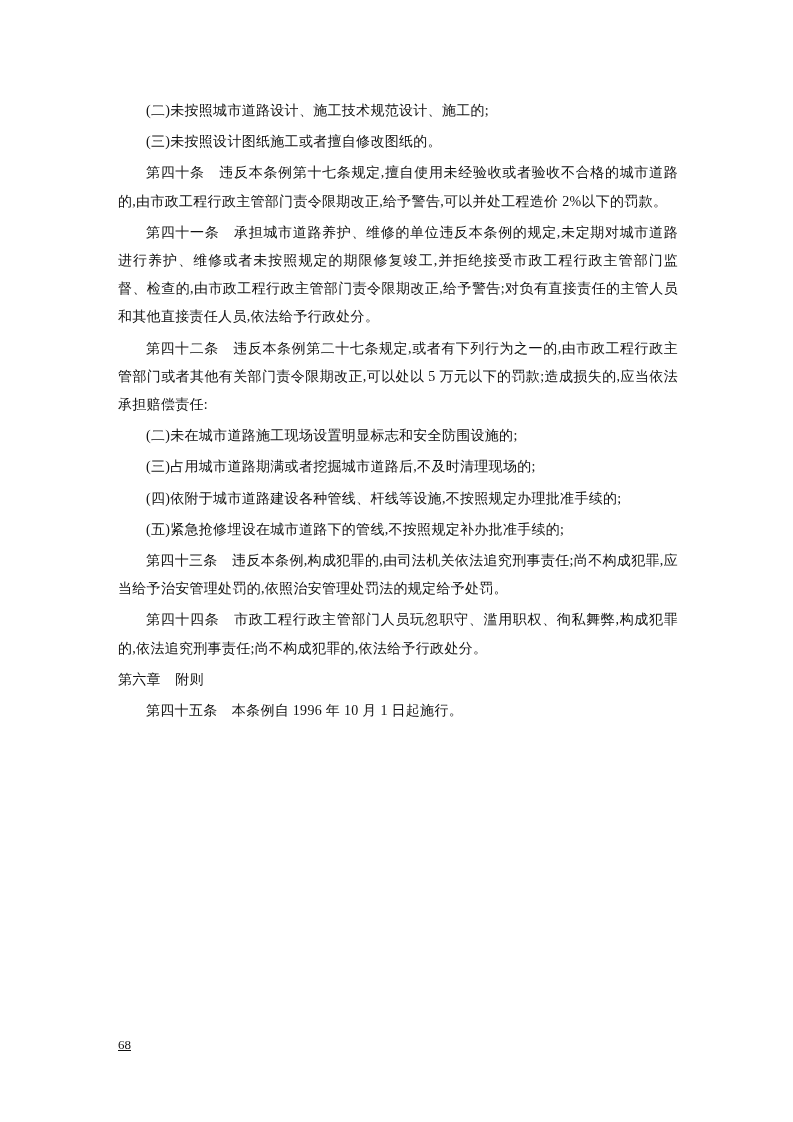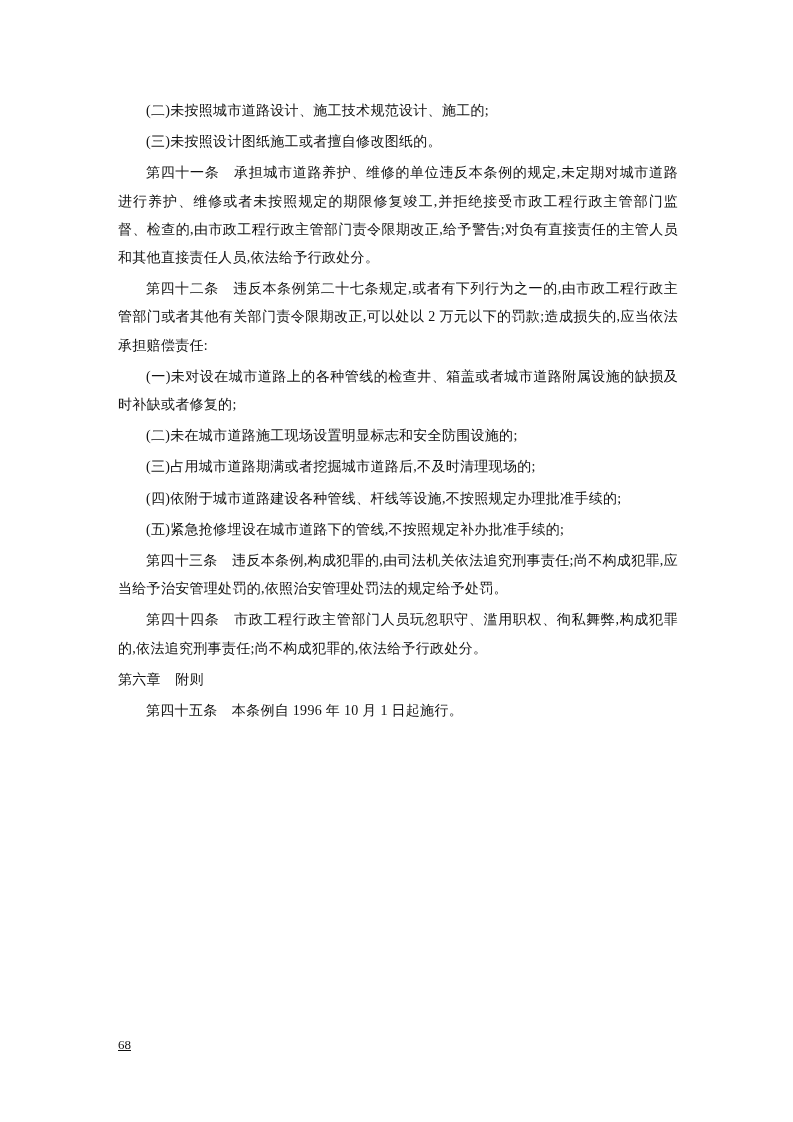--- a/index.html
+++ b/index.html
@@ -45,23 +45,23 @@
     text-decoration: underline;
   }
 </style>
 </head>
 <body>
 
 <div class="page">
   <div class="content" id="doc-content">
       <p class="body">(二)未按照城市道路设计、施工技术规范设计、施工的;</p>
       <p class="body">(三)未按照设计图纸施工或者擅自修改图纸的。</p>
+      <p class="body">第四十条　违反本条例第十七条规定,擅自使用未经验收或者验收不合格的城市道路的,由市政工程行政主管部门责令限期改正,给予警告,可以并处工程造价 2%以下的罚款。</p>
       <p class="body">第四十一条　承担城市道路养护、维修的单位违反本条例的规定,未定期对城市道路进行养护、维修或者未按照规定的期限修复竣工,并拒绝接受市政工程行政主管部门监督、检查的,由市政工程行政主管部门责令限期改正,给予警告;对负有直接责任的主管人员和其他直接责任人员,依法给予行政处分。</p>
-      <p class="body">第四十二条　违反本条例第二十七条规定,或者有下列行为之一的,由市政工程行政主管部门或者其他有关部门责令限期改正,可以处以 2 万元以下的罚款;造成损失的,应当依法承担赔偿责任:</p>
-      <p class="body">(一)未对设在城市道路上的各种管线的检查井、箱盖或者城市道路附属设施的缺损及时补缺或者修复的;</p>
+      <p class="body">第四十二条　违反本条例第二十七条规定,或者有下列行为之一的,由市政工程行政主管部门或者其他有关部门责令限期改正,可以处以 5 万元以下的罚款;造成损失的,应当依法承担赔偿责任:</p>
       <p class="body">(二)未在城市道路施工现场设置明显标志和安全防围设施的;</p>
       <p class="body">(三)占用城市道路期满或者挖掘城市道路后,不及时清理现场的;</p>
       <p class="body">(四)依附于城市道路建设各种管线、杆线等设施,不按照规定办理批准手续的;</p>
       <p class="body">(五)紧急抢修埋设在城市道路下的管线,不按照规定补办批准手续的;</p>
       <p class="body">第四十三条　违反本条例,构成犯罪的,由司法机关依法追究刑事责任;尚不构成犯罪,应当给予治安管理处罚的,依照治安管理处罚法的规定给予处罚。</p>
       <p class="body">第四十四条　市政工程行政主管部门人员玩忽职守、滥用职权、徇私舞弊,构成犯罪的,依法追究刑事责任;尚不构成犯罪的,依法给予行政处分。</p>
       <p class="heading">第六章　附则</p>
       <p class="body">第四十五条　本条例自 1996 年 10 月 1 日起施行。</p>
     </div>
   <div class="page-number">68</div>

